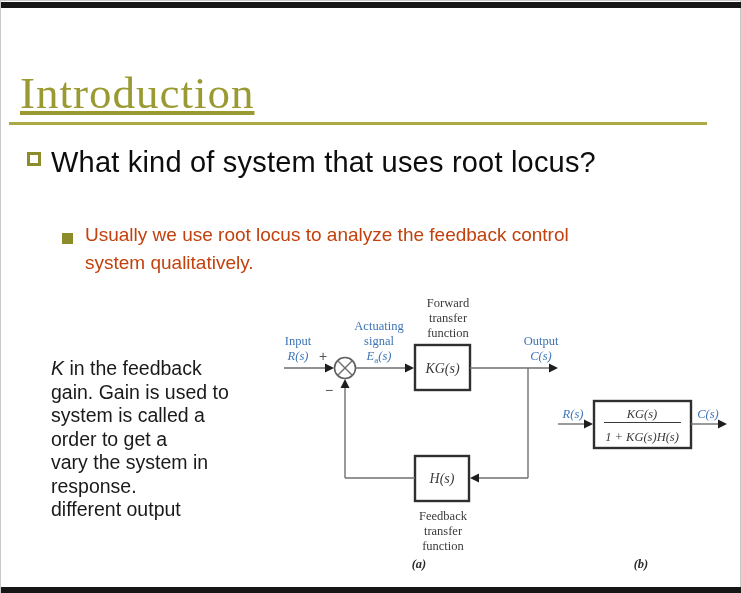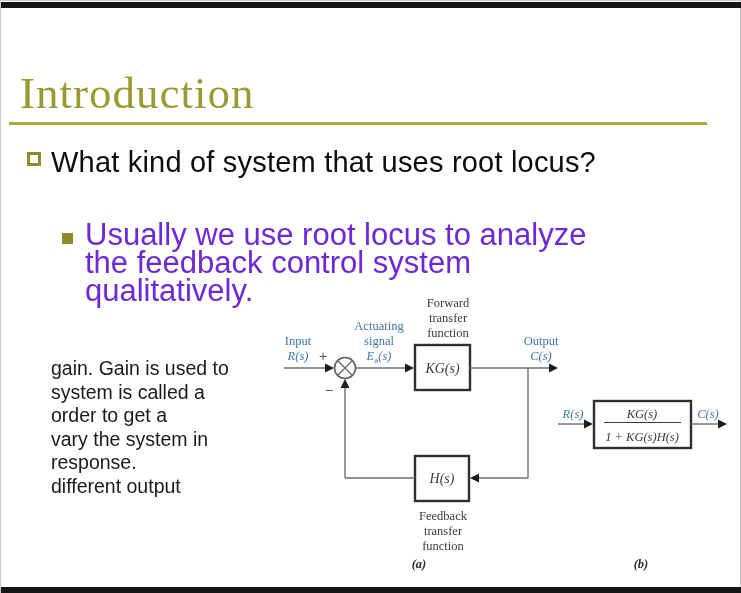--- a/index.html
+++ b/index.html
@@ -3,28 +3,28 @@
 <meta charset="utf-8">
 <style>
   html,body{margin:0;padding:0;}
   body{width:741px;height:593px;position:relative;background:#ffffff;
        font-family:"Liberation Sans",sans-serif;overflow:hidden;}
   .slide{position:absolute;inset:0;background:#fff;border:1px solid #c9c9c9;box-sizing:border-box;}
   .bar{position:absolute;left:0;width:741px;height:6px;background:#161616;}
   .bar.top{top:1px;}
   .bar.bottom{top:586px;}
   .slide-title{position:absolute;left:19px;top:66px;font-family:"Liberation Serif",serif;
-       font-size:45px;font-weight:400;color:#9a9a33;letter-spacing:1px;}
+       font-size:45px;font-weight:400;color:#9a9a33;letter-spacing:1px;text-decoration:underline;}
   .title-rule{position:absolute;left:8px;top:121px;width:698px;height:3px;background:#aaa944;}
   .bullet-hollow{position:absolute;left:26px;top:151px;width:8px;height:8px;
        border:3px solid #8c8c2a;background:#fff;}
   .heading{position:absolute;left:50px;top:143px;width:600px;font-size:29px;font-weight:400;
        color:#0d0d0d;line-height:37px;letter-spacing:0.2px;}
   .bullet-filled{position:absolute;left:61px;top:232px;width:11px;height:11px;background:#8c8c2a;}
-  .subpoint{position:absolute;left:84px;top:220px;width:545px;font-size:31px;color:#6d28d9;
+  .subpoint{position:absolute;left:84px;top:220px;width:545px;font-size:19px;color:#c2410c;
        line-height:28px;}
   .sidenote{position:absolute;left:50px;top:356px;font-size:19.5px;color:#1a1a1a;line-height:23.5px;}
   .sidenote .ln{white-space:nowrap;}
   .sidenote i{font-style:italic;}
   svg.diagram{position:absolute;left:0;top:0;width:741px;height:593px;}
   svg .wire{stroke:#6f6f6f;stroke-width:1.4;fill:none;}
   svg .blockbox{fill:#ffffff;stroke:#2f2f2f;stroke-width:2.4;}
   svg .ah{fill:#1e1e1e;stroke:none;}
   svg text{font-family:"Liberation Serif",serif;fill:#3b3b3b;}
   svg .blue{fill:#3d74b5;}
@@ -44,20 +44,21 @@
   <div class="slide-title">Introduction</div>
   <div class="title-rule"></div>
 
   <div class="bullet-hollow"></div>
   <div class="heading">What kind of system that uses root locus?</div>
 
   <div class="bullet-filled"></div>
   <div class="subpoint">Usually we use root locus to analyze the feedback control system qualitatively.</div>
 
   <div class="sidenote">
+    <div class="ln"><i>K</i><span> in the feedback</span></div>
     <div class="ln">gain. Gain is used to</div>
     <div class="ln">system is called a</div>
     <div class="ln">order to get a</div>
     <div class="ln">vary the system in</div>
     <div class="ln">response.</div>
     <div class="ln">different output</div>
   </div>
 
   <svg class="diagram" viewBox="0 0 741 593">
 

